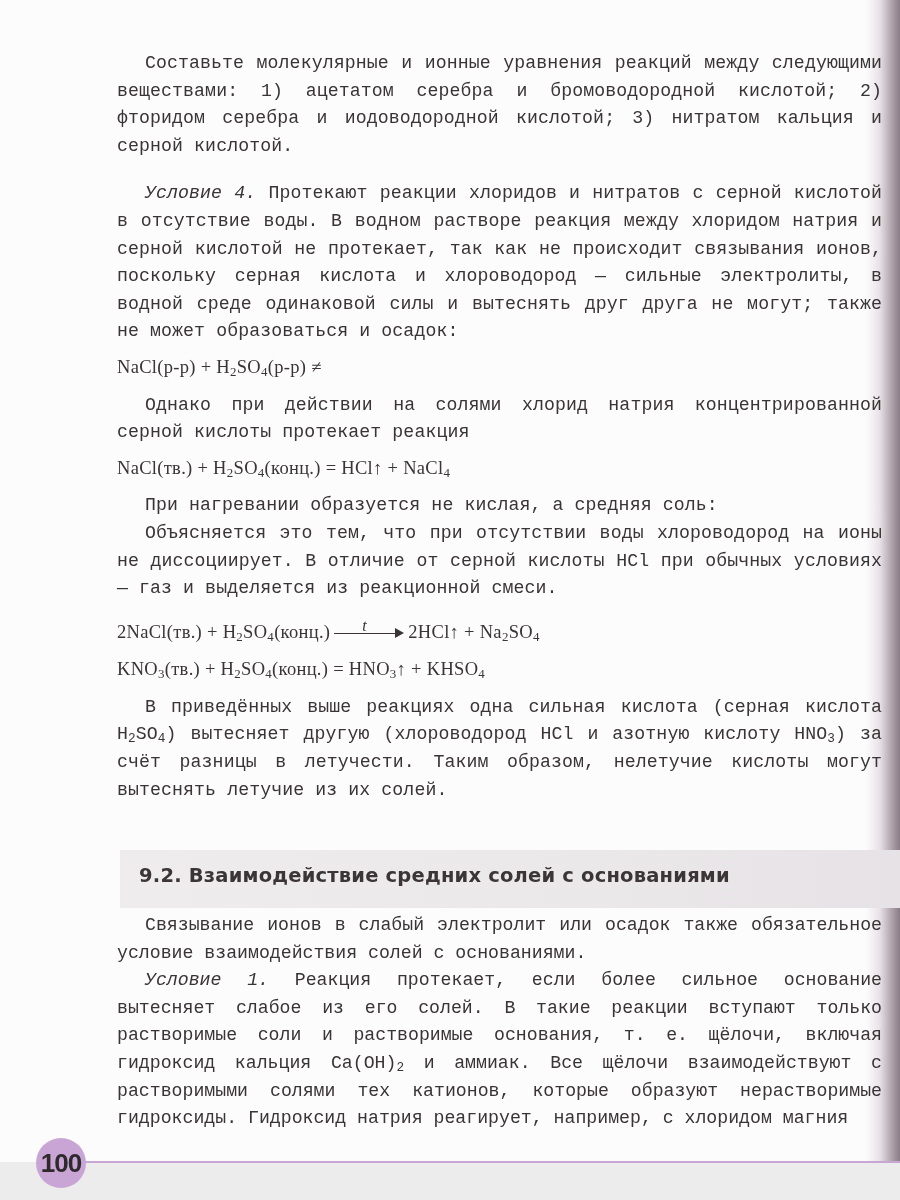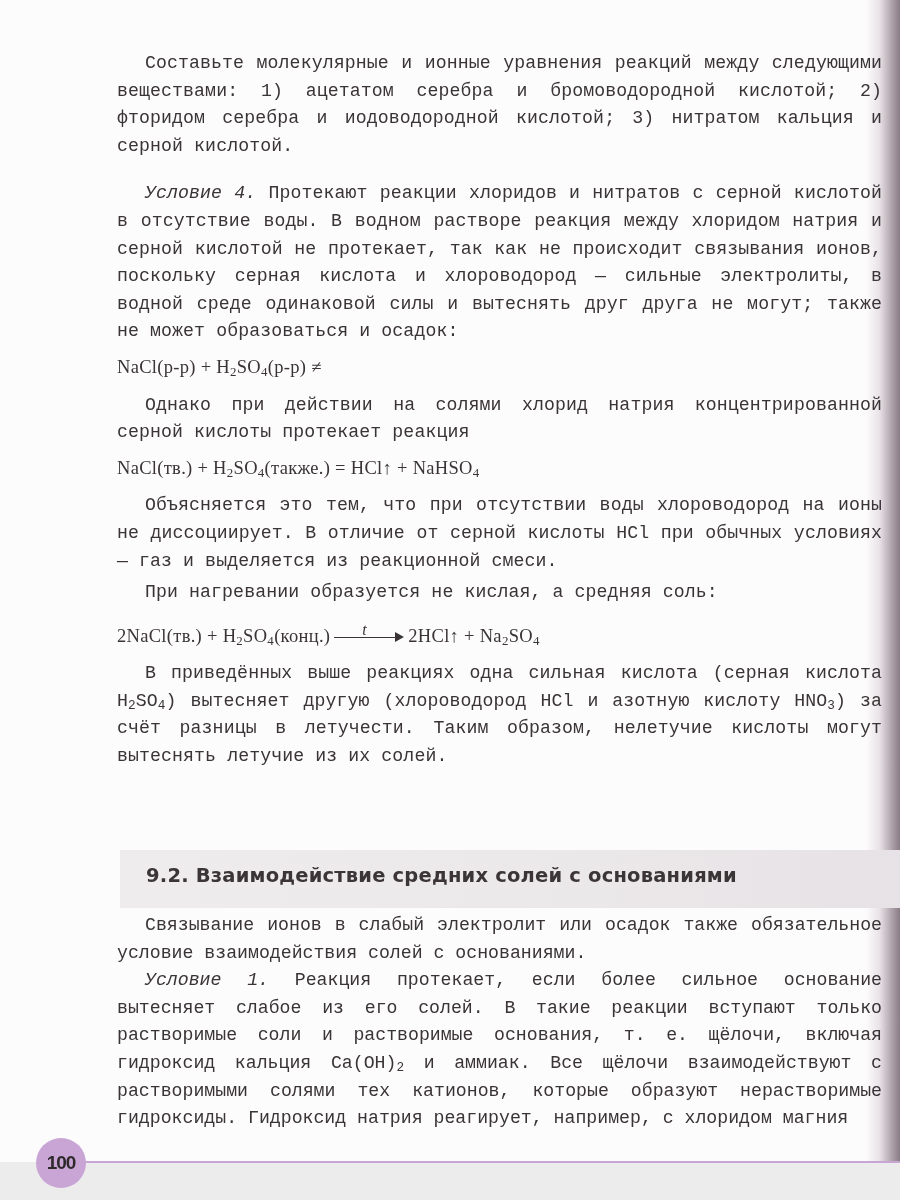--- a/index.html
+++ b/index.html
@@ -33,64 +33,65 @@
     .arrow-over .line { position: absolute; left: 0; right: 6px; top: 7px; border-top: 1.3px solid #3a3436; }
     .arrow-over .head {
       position: absolute; right: 0; top: 2px; width: 0; height: 0;
       border-top: 5px solid transparent; border-bottom: 5px solid transparent; border-left: 9px solid #3a3436;
     }
     .section-band {
       position: absolute; left: 120px; top: 850px; width: 780px; height: 58px;
       background: linear-gradient(to right, #efeced 0%, #ebe8ea 60%, #e6e2e5 100%);
     }
     .section-title {
-      position: absolute; left: 146px; top: 864px;
+      position: absolute; left: 139px; top: 864px;
       font-family: "DejaVu Sans", "Liberation Sans", sans-serif; font-weight: bold;
       font-size: 19.5px; color: #3b3537; letter-spacing: 0.2px;
     }
     .page2 {
       position: absolute; left: 117px; top: 912px; width: 765px;
       font-size: 18.2px; line-height: 27.6px;
     }
     .footer-band {
       position: absolute; left: 0; top: 1162px; width: 900px; height: 38px; background: #ececed;
     }
     .footer-rule {
       position: absolute; left: 70px; top: 1161px; width: 830px; height: 2px; background: #c8a6d3;
     }
     .page-badge {
       position: absolute; left: 36px; top: 1138px; width: 50px; height: 50px; border-radius: 50%;
       background: #c9a5d6;
       display: flex; align-items: center; justify-content: center;
-      font-family: "Liberation Sans", "DejaVu Sans", sans-serif; font-weight: bold; font-size: 19px; color: #2e2a2c;
+      font-family: "Liberation Sans", "DejaVu Sans", sans-serif; font-weight: bold; font-size: 26px; color: #2e2a2c;
       letter-spacing: -1px;
     }
   </style>
 </head>
 <body>
 
 <div class="right-shadow"></div>
 
 <div class="page">
   <p>Составьте молекулярные и ионные уравнения реакций между следующими веществами: 1) ацетатом серебра и бромоводородной кислотой; 2) фторидом серебра и иодоводородной кислотой; 3) нитратом кальция и серной кислотой.</p>
 
   <p class="p-gap"><span class="cond">Условие 4.</span><span> Протекают реакции хлоридов и нитратов с серной кислотой в отсутствие воды. В водном растворе реакция между хлоридом натрия и серной кислотой не протекает, так как не происходит связывания ионов, поскольку серная кислота и хлороводород — сильные электролиты, в водной среде одинаковой силы и вытеснять друг друга не могут; также не может образоваться и осадок:</span></p>
 
   <div class="formula"><span>NaCl(р-р) + H</span><sub>2</sub><span>SO</span><sub>4</sub><span>(р-р) ≠</span></div>
 
   <p>Однако при действии на солями хлорид натрия концентрированной серной кислоты протекает реакция</p>
 
-  <div class="formula"><span>NaCl(тв.) + H</span><sub>2</sub><span>SO</span><sub>4</sub><span>(также.) = HCl↑ + NaHSO</span><sub>4</sub></div>
+  <div class="formula"><span>NaCl(тв.) + H</span><sub>2</sub><span>SO</span><sub>4</sub><span>(конц.) = HCl↑ + NaCl</span><sub>4</sub></div>
 
+  <p style="margin-top:4px">При нагревании образуется не кислая, а средняя соль:</p>
   <p>Объясняется это тем, что при отсутствии воды хлороводород на ионы не диссоциирует. В отличие от серной кислоты HCl при обычных условиях — газ и выделяется из реакционной смеси.</p>
-  <p style="margin-top:4px">При нагревании образуется не кислая, а средняя соль:</p>
 
   <div class="formula" style="margin-top:16px"><span>2NaCl(тв.) + H</span><sub>2</sub><span>SO</span><sub>4</sub><span>(конц.)</span><span class="arrow-over"><span class="t">t</span><span class="line"></span><span class="head"></span></span><span>2HCl↑ + Na</span><sub>2</sub><span>SO</span><sub>4</sub></div>
 
 
+  <div class="formula"><span>KNO</span><sub>3</sub><span>(тв.) + H</span><sub>2</sub><span>SO</span><sub>4</sub><span>(конц.) = HNO</span><sub>3</sub><span>↑ + KHSO</span><sub>4</sub></div>
 
   <p><span>В приведённых выше реакциях одна сильная кислота (серная кислота H</span><sub>2</sub><span>SO</span><sub>4</sub><span>) вытесняет другую (хлороводород HCl и азотную кислоту HNO</span><sub>3</sub><span>) за счёт разницы в летучести. Таким образом, нелетучие кислоты могут вытеснять летучие из их солей.</span></p>
 </div>
 
 <div class="section-band"></div>
 <div class="section-title">9.2. Взаимодействие средних солей с основаниями</div>
 
 <div class="page2">
   <p>Связывание ионов в слабый электролит или осадок также обязательное условие взаимодействия солей с основаниями.</p>
   <p><span class="cond">Условие 1.</span><span> Реакция протекает, если более сильное основание вытесняет слабое из его солей. В такие реакции вступают только растворимые соли и растворимые основания, т. е. щёлочи, включая гидроксид кальция Ca(OH)</span><sub>2</sub><span> и аммиак. Все щёлочи взаимодействуют с растворимыми солями тех катионов, которые образуют нерастворимые гидроксиды. Гидроксид натрия реагирует, например, с хлоридом магния</span></p>

